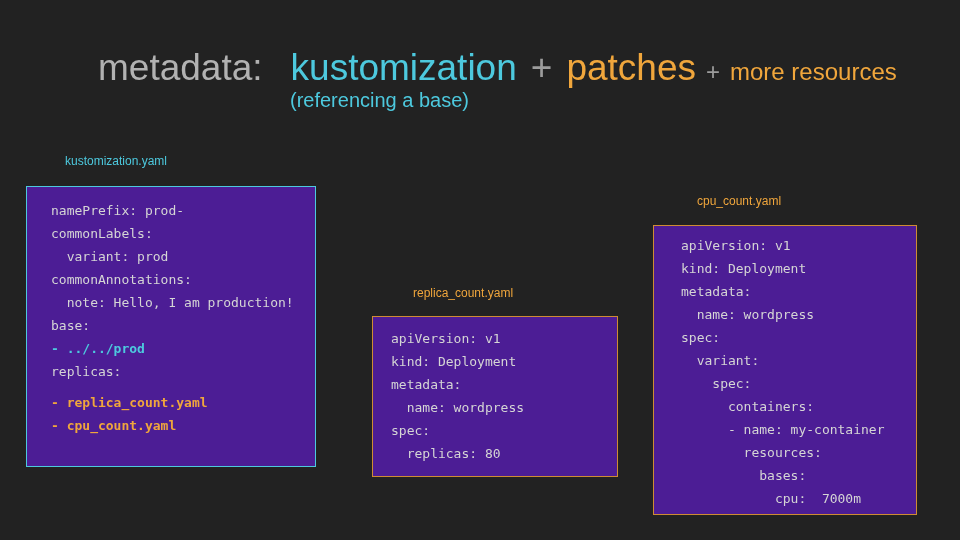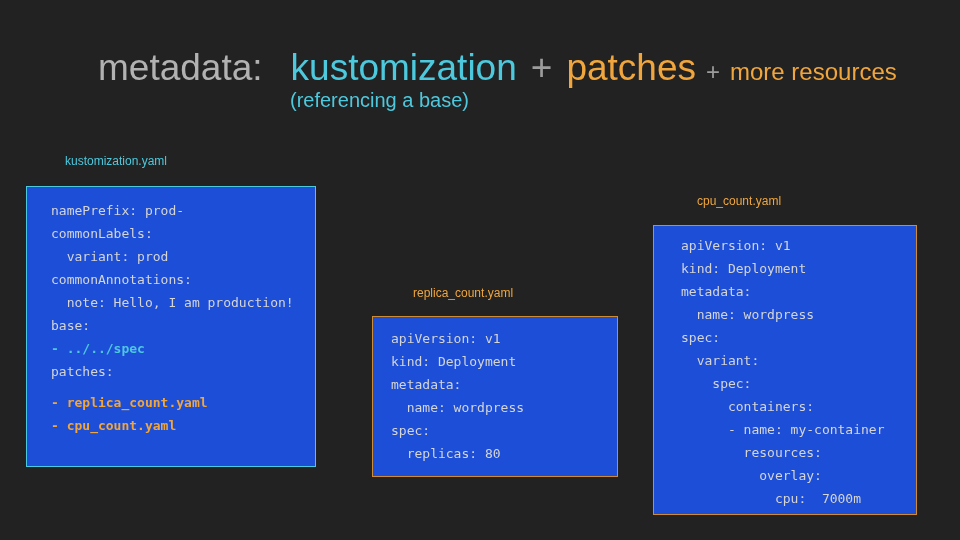--- a/index.html
+++ b/index.html
@@ -45,21 +45,21 @@
     position: absolute;
     font-size: 12px;
     white-space: nowrap;
     margin-left: 32px;
   }
 
   
   .code-panel {
     position: absolute;
     box-sizing: border-box;
-    background: #1d4ed8;
+    background: #4c1d95;
   }
   .panel-cyan   { border: 1.5px solid #4dc9de; }
   .panel-orange { border: 1.5px solid #cf8c34; }
   .code-line {
     font-family: "DejaVu Sans Mono", "Liberation Mono", monospace;
     font-size: 13px;
     line-height: 23px;
     white-space: pre;
   }
   .hl { font-weight: bold; }
@@ -96,22 +96,22 @@
   <div class="subtitle" style="color: rgb(77, 201, 222);">(referencing a base)</div>
 
   <div class="file-label" id="label-kustomization" style="color: rgb(77, 201, 222);">kustomization.yaml</div>
   <div class="code-panel panel-cyan" id="box-kustomization">
     <div class="code-line" style="color: rgb(213, 213, 213);">namePrefix: prod-</div>
     <div class="code-line" style="color: rgb(213, 213, 213);">commonLabels:</div>
     <div class="code-line" style="color: rgb(213, 213, 213);">  variant: prod</div>
     <div class="code-line" style="color: rgb(213, 213, 213);">commonAnnotations:</div>
     <div class="code-line" style="color: rgb(213, 213, 213);">  note: Hello, I am production!</div>
     <div class="code-line" style="color: rgb(213, 213, 213);">base:</div>
-    <div class="code-line hl" style="color: rgb(77, 201, 222);">- ../../spec</div>
-    <div class="code-line" style="color: rgb(213, 213, 213);">patches:</div>
+    <div class="code-line hl" style="color: rgb(77, 201, 222);">- ../../prod</div>
+    <div class="code-line" style="color: rgb(213, 213, 213);">replicas:</div>
     <div class="code-line hl" style="color: rgb(240, 166, 60); margin-top: 8px;">- replica_count.yaml</div>
     <div class="code-line hl" style="color: rgb(240, 166, 60);">- cpu_count.yaml</div>
   </div>
 
   <div class="file-label" id="label-replica" style="color: rgb(240, 166, 60);">replica_count.yaml</div>
   <div class="code-panel panel-orange" id="box-replica">
     <div class="code-line" style="color: rgb(213, 213, 213);">apiVersion: v1</div>
     <div class="code-line" style="color: rgb(213, 213, 213);">kind: Deployment</div>
     <div class="code-line" style="color: rgb(213, 213, 213);">metadata:</div>
     <div class="code-line" style="color: rgb(213, 213, 213);">  name: wordpress</div>
@@ -124,17 +124,17 @@
     <div class="code-line" style="color: rgb(213, 213, 213);">apiVersion: v1</div>
     <div class="code-line" style="color: rgb(213, 213, 213);">kind: Deployment</div>
     <div class="code-line" style="color: rgb(213, 213, 213);">metadata:</div>
     <div class="code-line" style="color: rgb(213, 213, 213);">  name: wordpress</div>
     <div class="code-line" style="color: rgb(213, 213, 213);">spec:</div>
     <div class="code-line" style="color: rgb(213, 213, 213);">  variant:</div>
     <div class="code-line" style="color: rgb(213, 213, 213);">    spec:</div>
     <div class="code-line" style="color: rgb(213, 213, 213);">      containers:</div>
     <div class="code-line" style="color: rgb(213, 213, 213);">      - name: my-container</div>
     <div class="code-line" style="color: rgb(213, 213, 213);">        resources:</div>
-    <div class="code-line" style="color: rgb(213, 213, 213);">          overlay:</div>
+    <div class="code-line" style="color: rgb(213, 213, 213);">          bases:</div>
     <div class="code-line" style="color: rgb(213, 213, 213);">            cpu:  7000m</div>
   </div>
 
 </div>
 
 </body></html>

